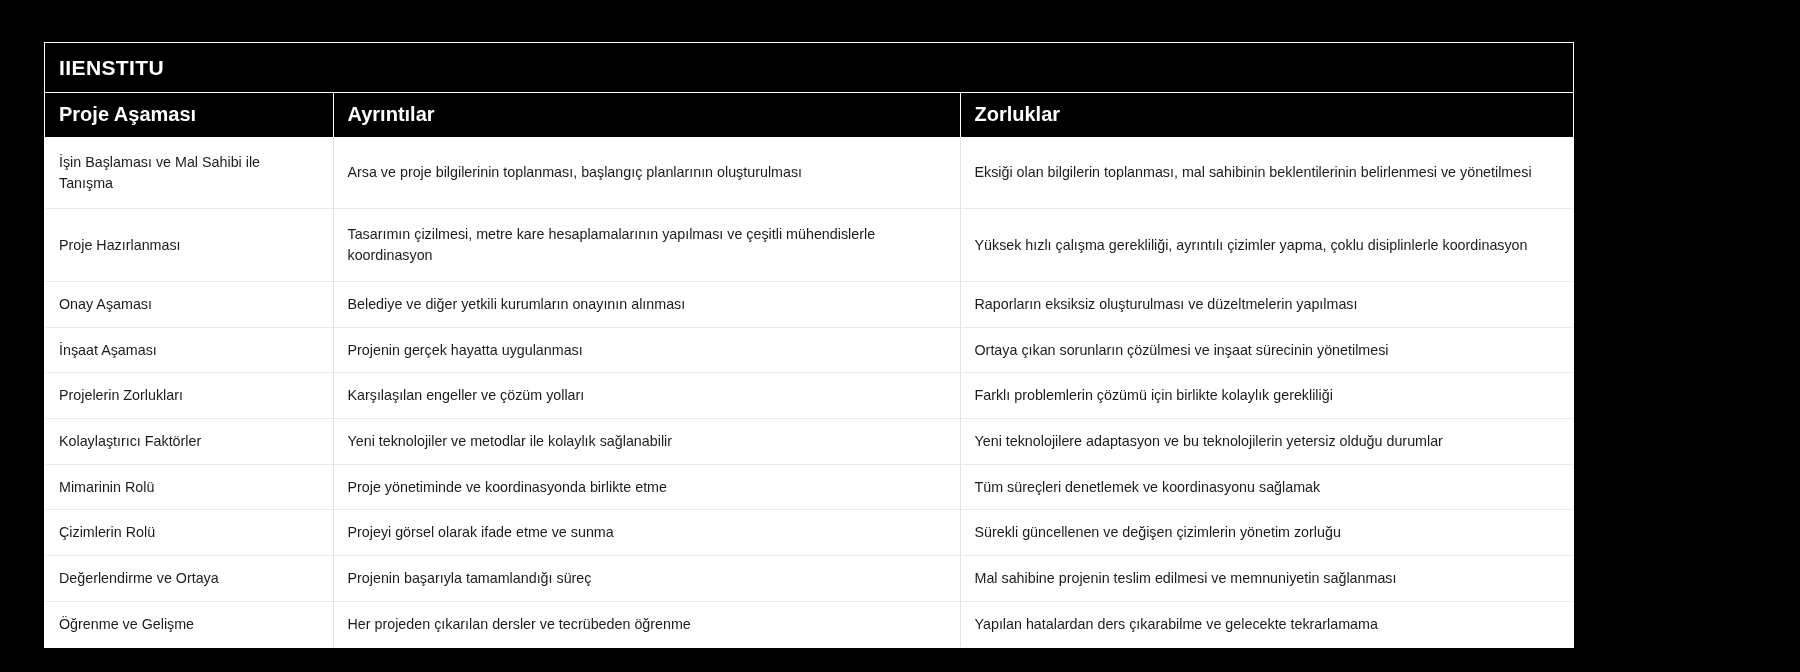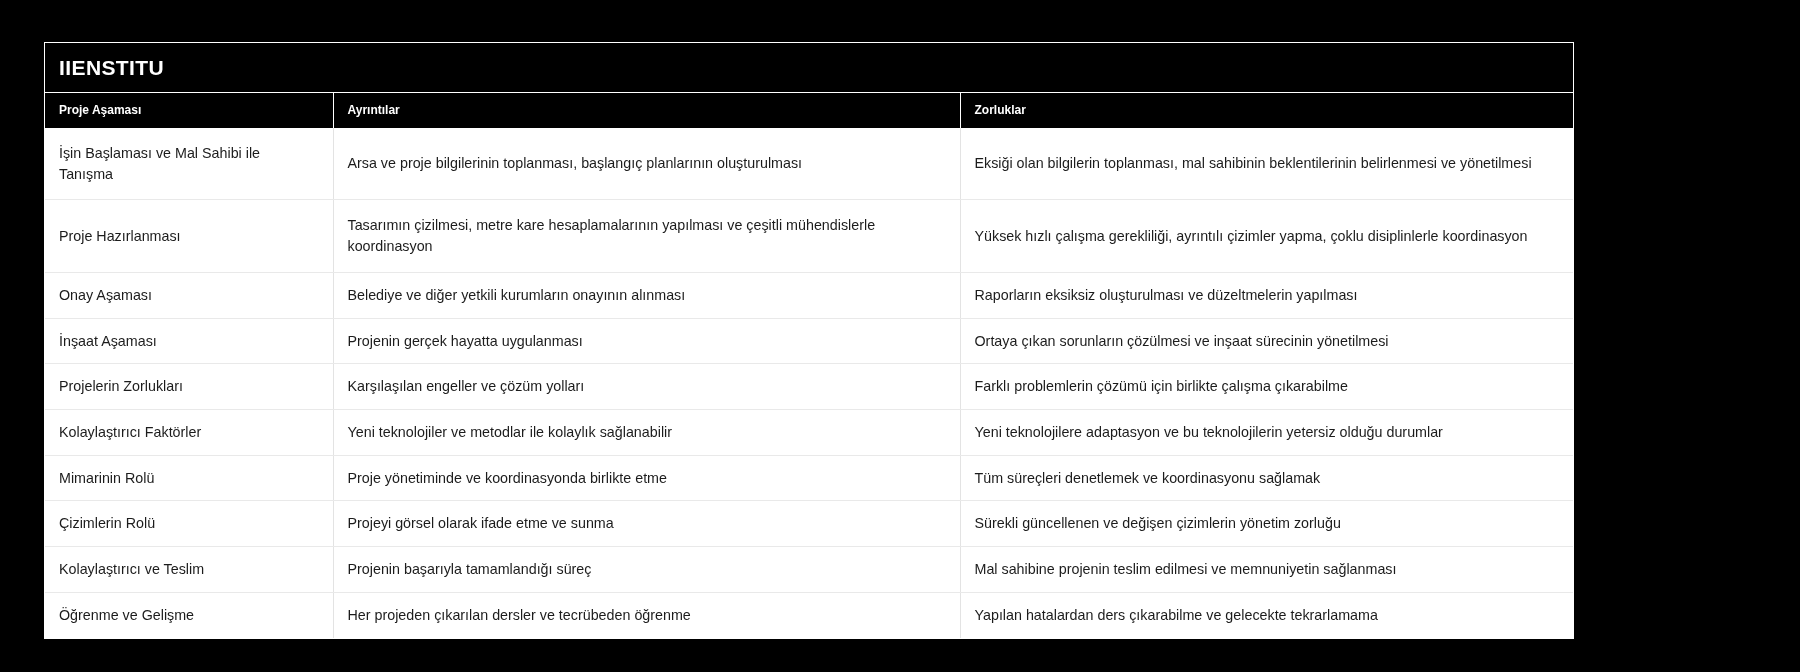--- a/index.html
+++ b/index.html
@@ -44,21 +44,21 @@
     table-layout:fixed;
     background:#ffffff;
   }
   table.grid col.c1{width:288px;}
   table.grid col.c2{width:627px;}
   table.grid col.c3{width:765px;}
 
   thead th{
     background:#000000;
     color:#ffffff;
-    font-size:12px;
+    font-size:20px;
     font-weight:bold;
     text-align:left;
     padding:10px 0 11px 14px;
     border-right:1px solid #ffffff;
     vertical-align:middle;
     white-space:nowrap;
   }
   thead th:last-child{border-right:none;}
 
   tbody td{
@@ -124,21 +124,21 @@
 
         <tr>
           <td class="col-a">İnşaat Aşaması</td>
           <td class="col-b">Projenin gerçek hayatta uygulanması</td>
           <td class="col-c">Ortaya çıkan sorunların çözülmesi ve inşaat sürecinin yönetilmesi</td>
         </tr>
 
         <tr>
           <td class="col-a">Projelerin Zorlukları</td>
           <td class="col-b">Karşılaşılan engeller ve çözüm yolları</td>
-          <td class="col-c">Farklı problemlerin çözümü için birlikte çalışma çıkarabilme</td>
+          <td class="col-c">Farklı problemlerin çözümü için birlikte kolaylık gerekliliği</td>
         </tr>
 
         <tr>
           <td class="col-a">Kolaylaştırıcı Faktörler</td>
           <td class="col-b">Yeni teknolojiler ve metodlar ile kolaylık sağlanabilir</td>
           <td class="col-c">Yeni teknolojilere adaptasyon ve bu teknolojilerin yetersiz olduğu durumlar</td>
         </tr>
 
         <tr>
           <td class="col-a">Mimarinin Rolü</td>
@@ -146,21 +146,21 @@
           <td class="col-c">Tüm süreçleri denetlemek ve koordinasyonu sağlamak</td>
         </tr>
 
         <tr>
           <td class="col-a">Çizimlerin Rolü</td>
           <td class="col-b">Projeyi görsel olarak ifade etme ve sunma</td>
           <td class="col-c">Sürekli güncellenen ve değişen çizimlerin yönetim zorluğu</td>
         </tr>
 
         <tr>
-          <td class="col-a">Kolaylaştırıcı ve Teslim</td>
+          <td class="col-a">Değerlendirme ve Ortaya</td>
           <td class="col-b">Projenin başarıyla tamamlandığı süreç</td>
           <td class="col-c">Mal sahibine projenin teslim edilmesi ve memnuniyetin sağlanması</td>
         </tr>
 
         <tr>
           <td class="col-a">Öğrenme ve Gelişme</td>
           <td class="col-b">Her projeden çıkarılan dersler ve tecrübeden öğrenme</td>
           <td class="col-c">Yapılan hatalardan ders çıkarabilme ve gelecekte tekrarlamama</td>
         </tr>
 

